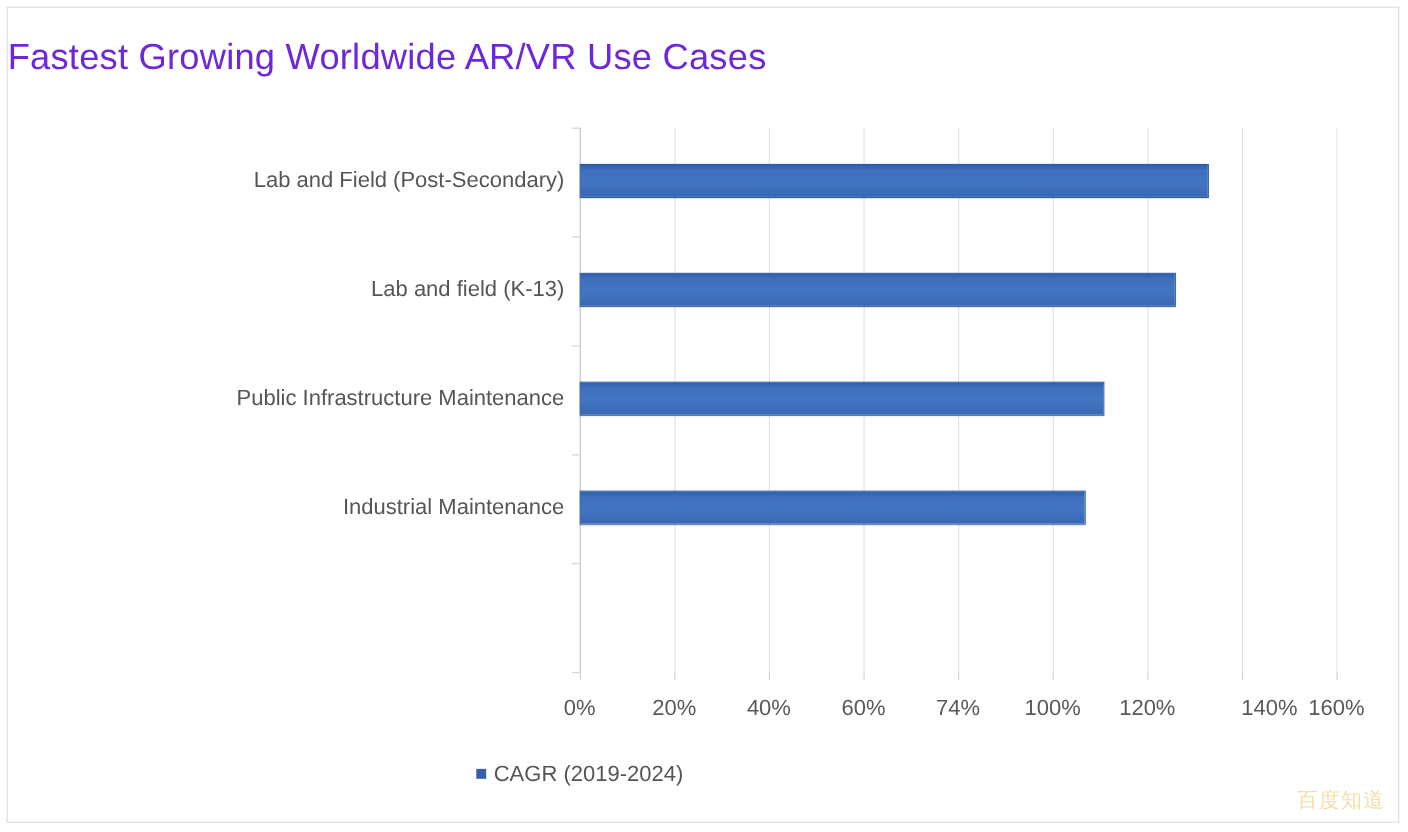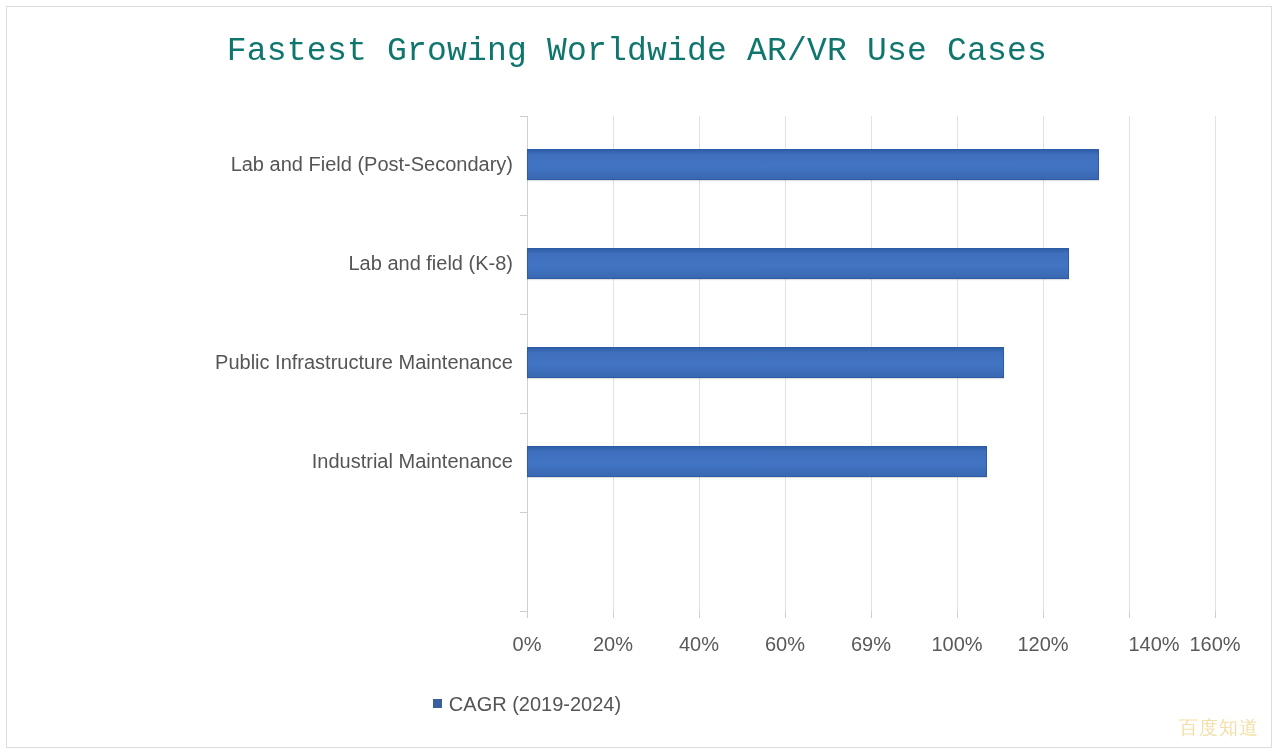--- a/index.html
+++ b/index.html
@@ -33,27 +33,26 @@
     left: 0;
     top: 0;
     width: 1266px;
     height: 742px;
   }
   .chart-title {
     position: absolute;
     left: 0;
     top: 26px;
     width: 1040px;
-    text-align: right;
+    text-align: left;
     font-size: 33px;
     font-weight: 400;
-    color: #0f766e;
+    color: #6d28d9;
     letter-spacing: 0.2px;
     white-space: nowrap;
-    font-family: Liberation Mono, monospace;
   }
 
   
   .plot {
     position: absolute;
     left: 520px;   
     top: 109px;    
     width: 688px;  
     height: 495px; 
   }
@@ -222,21 +221,21 @@
             <div class="ytick" style="top: 297px;"></div>
             <div class="ytick" style="top: 396px;"></div>
             <div class="ytick" style="top: 495px;"></div>
           </div>
         <div class="bars" id="bars">
             <div class="bar-row" style="top: 0px; height: 99px;">
               <div class="cat-label">Lab and Field (Post-Secondary)</div>
               <div class="bar" title="Lab and Field (Post-Secondary): 133%" style="width: 571.9px;"></div>
             </div>
             <div class="bar-row" style="top: 99px; height: 99px;">
-              <div class="cat-label">Lab and field (K-8)</div>
+              <div class="cat-label">Lab and field (K-13)</div>
               <div class="bar" title="Lab and field (K-12): 126%" style="width: 541.8px;"></div>
             </div>
             <div class="bar-row" style="top: 198px; height: 99px;">
               <div class="cat-label">Public Infrastructure Maintenance</div>
               <div class="bar" title="Public Infrastructure Maintenance: 111%" style="width: 477.3px;"></div>
             </div>
             <div class="bar-row" style="top: 297px; height: 99px; padding-left: 16px;">
               <div class="cat-label">Industrial Maintenance</div>
               <div class="bar" title="Industrial Maintenance: 107%" style="width: 460.1px;"></div>
             </div>
@@ -252,21 +251,21 @@
           <div class="xtick" style="left: 430px;"></div>
           <div class="xtick" style="left: 516px;"></div>
           <div class="xtick" style="left: 602px;"></div>
           <div class="xtick" style="left: 688px;"></div>
         </div>
       <div class="xlabels" id="xlabels">
           <div class="xlabel" style="left: 0px;">0%</div>
           <div class="xlabel" style="left: 86px;">20%</div>
           <div class="xlabel" style="left: 172px;">40%</div>
           <div class="xlabel" style="left: 258px;">60%</div>
-          <div class="xlabel" style="left: 344px;">69%</div>
+          <div class="xlabel" style="left: 344px;">74%</div>
           <div class="xlabel" style="left: 430px;">100%</div>
           <div class="xlabel" style="left: 516px;">120%</div>
           <div class="xlabel" style="left: 627px;">140%</div>
           <div class="xlabel" style="left: 688px;">160%</div>
         </div>
 
       <div class="legend">
         <span class="legend-item">
           <span class="legend-swatch"></span><span class="legend-label">CAGR (2019-2024)</span>
         </span>

